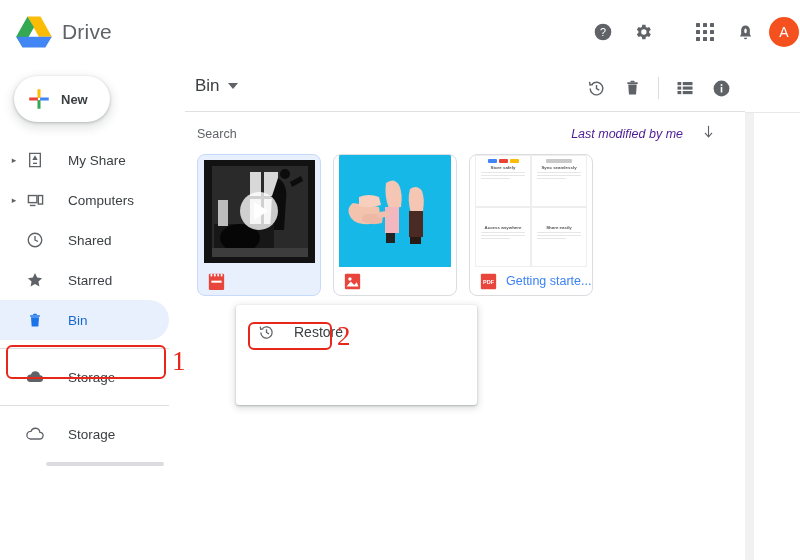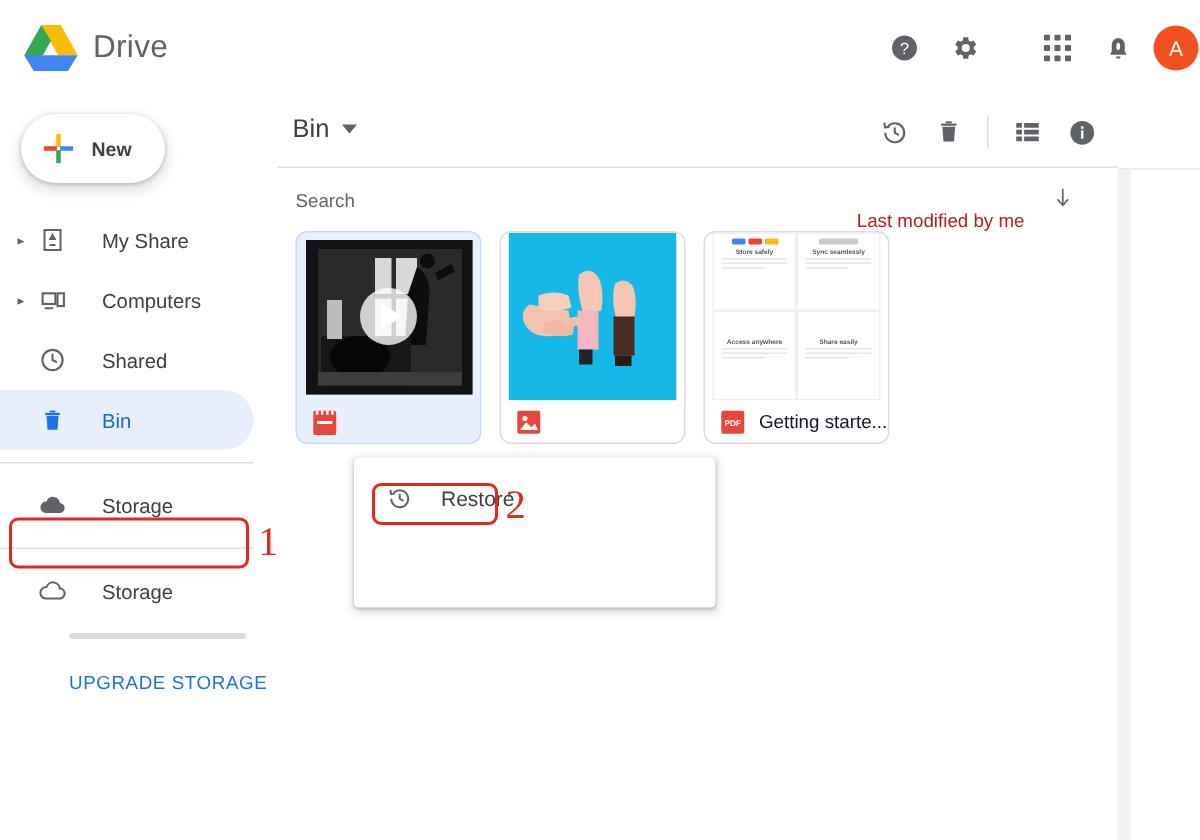--- a/index.html
+++ b/index.html
@@ -112,36 +112,36 @@
     width: 36px; height: 36px; display: flex; align-items: center; justify-content: center;
     color: #5f6368; cursor: pointer;
   }
   .tb-sep { width: 1px; height: 22px; background: #dadce0; margin: 0 8px; }
 
   
   .files-head {
     position: relative; height: 36px; margin-top: 6px;
   }
   .files-label { position: absolute; left: 12px; top: 9px; font-size: 12.5px; color: #5f6368; font-weight: 500; }
-  .sort-label { position: absolute; right: 62px; top: 22px; font-size: 12.5px; color: #b91c1c; cursor: pointer; }
+  .sort-label { position: absolute; right: 62px; top: 9px; font-size: 12.5px; color: #4c1d95; cursor: pointer; font-style: italic; }
   .sort-arrow { position: absolute; right: 28px; top: 5px; color: #5f6368; cursor: pointer; }
 
   
   .cards { position: relative; margin-left: 12px; display: flex; gap: 12px; }
   .card {
     width: 124px; height: 142px; border: 1px solid #dadce0; border-radius: 8px;
     background: #fff; overflow: hidden; cursor: pointer;
     display: flex; flex-direction: column;
   }
   .card.selected { background: #e8f0fe; border-color: #c6dafc; }
   .thumb { height: 112px; display: flex; align-items: center; justify-content: center; overflow: hidden; }
   .card-foot { flex: 1; display: flex; align-items: center; padding-left: 10px; }
   .card-foot .ficon { width: 17px; height: 19px; flex: none; }
   .card-name {
-    margin-left: 9px; font-size: 12.5px; color: #0f172a;
+    margin-left: 9px; font-size: 12.5px; color: #3b82f6;
     white-space: nowrap; overflow: hidden; text-overflow: ellipsis;
   }
 
   
   .vid-thumb { position: relative; width: 111px; height: 103px; background: #111; }
   .play-badge {
     position: absolute; left: 50%; top: 50%; transform: translate(-50%,-50%);
     width: 38px; height: 38px; border-radius: 50%; background: rgba(255,255,255,.78);
     display: flex; align-items: center; justify-content: center;
   }
@@ -247,20 +247,29 @@
         <div class="nav-caret empty">▸</div>
         <div class="nav-icon">
           <svg width="18" height="18" viewBox="0 0 24 24" fill="none" stroke="currentColor" stroke-width="1.8">
             <circle cx="12" cy="12" r="9"></circle>
               <polyline points="12,6.5 12,12 16,14"></polyline>
           </svg>
         </div>
         <div class="nav-label">Shared</div>
       </div>
 
+      <div class="nav-item">
+        <div class="nav-caret empty">▸</div>
+        <div class="nav-icon">
+          <svg width="18" height="18" viewBox="0 0 24 24" fill="currentColor">
+            <path d="M12 2.5l2.9 6.2 6.6.8-4.9 4.5 1.3 6.5L12 17.2 6.1 20.5l1.3-6.5L2.5 9.5l6.6-.8z"></path>
+          </svg>
+        </div>
+        <div class="nav-label">Starred</div>
+      </div>
 
       <div class="nav-item active">
         <div class="nav-caret empty">▸</div>
         <div class="nav-icon">
           <svg width="16" height="17" viewBox="0 0 24 24" fill="currentColor">
             <path d="M6 7h12l-1 14H7z"></path>
               <rect x="4.5" y="4" width="15" height="2.2" rx="1"></rect>
             <rect x="9" y="1.8" width="6" height="2" rx="1"></rect>
           </svg>
         </div>
@@ -285,21 +294,20 @@
         <div class="nav-caret empty">▸</div>
         <div class="nav-icon">
           <svg width="20" height="20" viewBox="0 0 24 24" fill="none" stroke="currentColor" stroke-width="1.6">
             <path d="M6.5 18h11a4 4 0 0 0 .4-8 5.5 5.5 0 0 0-10.7-1.1A3.9 3.9 0 0 0 6.5 18z"></path>
           </svg>
         </div>
         <div class="nav-label">Storage</div>
       </div>
 
       <div class="storage-bar"></div>
-      <div class="upgrade-link">UPGRADE STORAGE</div>
     </div>
   </div>
 
   <div class="search-row">
 
     <div class="hdr-icons">
       <div class="hdr-btn">
         <svg width="20" height="20" viewBox="0 0 24 24" fill="currentColor">
           <circle cx="12" cy="12" r="10"></circle>
           <text x="12" y="17" font-size="13" font-family="Liberation Sans, sans-serif" fill="#fff" text-anchor="middle">?</text>

